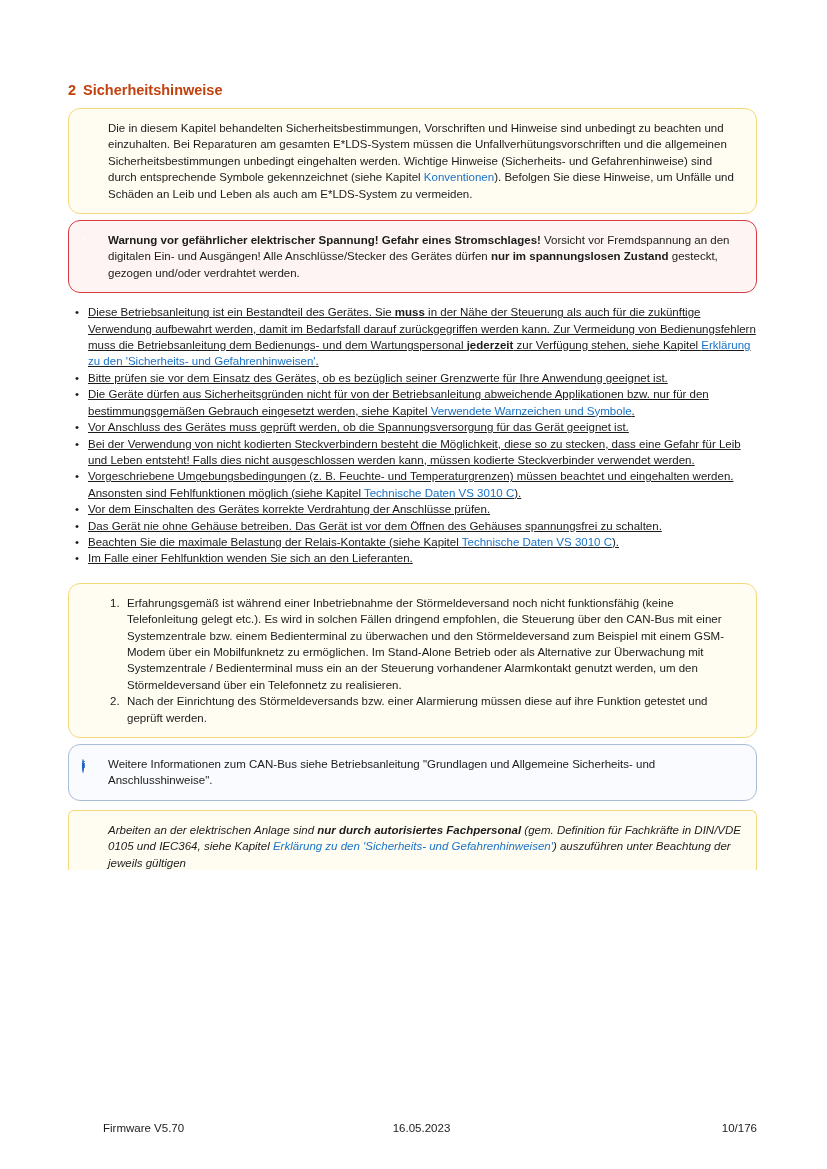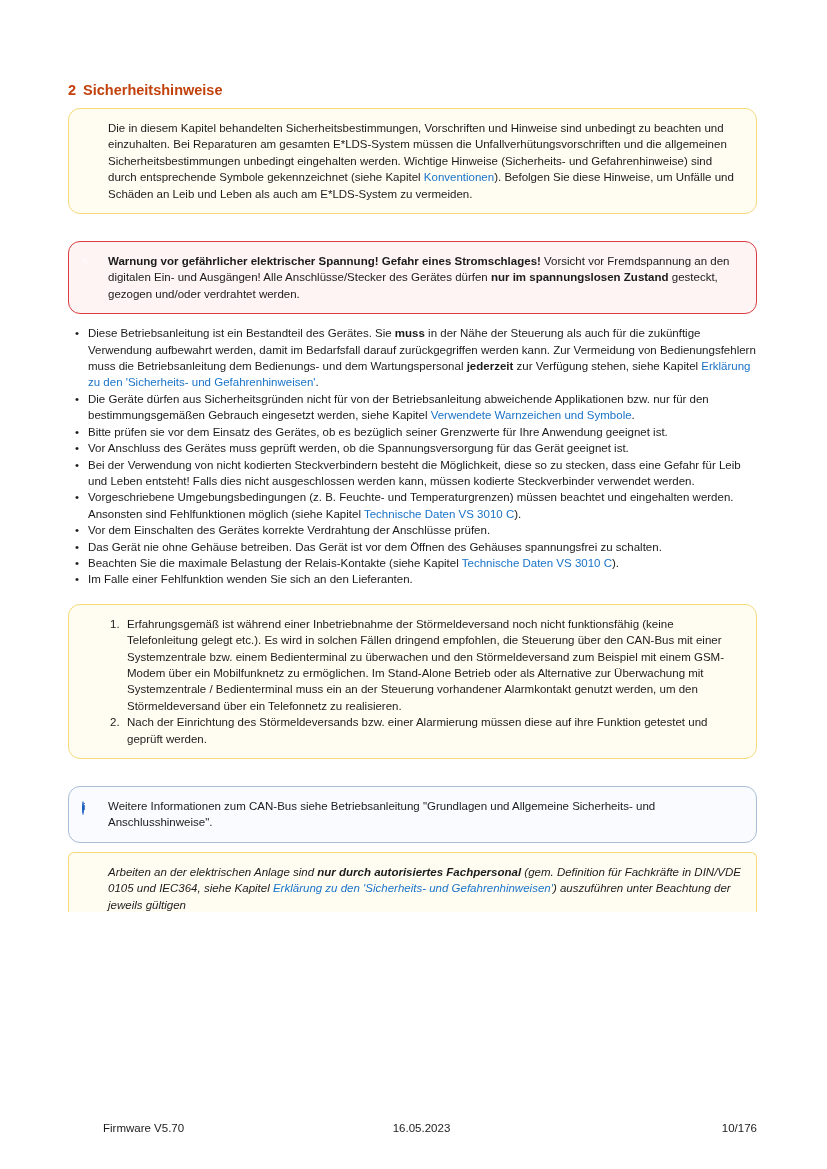--- a/index.html
+++ b/index.html
@@ -21,21 +21,21 @@
   .notice{
     border:1px solid;border-radius:12px;padding:11px 13px;
     display:flex;gap:10px;align-items:flex-start;
     font-size:11.5px;line-height:16.4px;
   }
   .notice.warn{border-color:var(--warn_border,#f4d97a);background:var(--warn_bg,#fffdf2);}
   .notice.danger{border-color:var(--danger_border,#da3b40);background:var(--danger_bg,#fdf4f3);}
   .notice.info{border-color:var(--info_border,#a9bdd6);background:var(--info_bg,#f9fbfe);}
   .notice .txt{flex:1;}
 
-  .mt1{margin-top:9px;}  .mt2{margin-top:27px;} .mt3{margin-top:16px;}
+  .mt1{margin-top:9px;}  .mt2{margin-top:6px;} .mt3{margin-top:16px;}
 
   
   .icon{flex:0 0 16px;position:relative;margin-top:2px;}
   .tri{
     width:14px;height:12px;background:var(--icon_warn,#5c5120);
     clip-path:polygon(50% 0,100% 100%,0 100%);position:relative;
   }
   .tri span{
     position:absolute;left:0;right:0;top:2px;text-align:center;
     color:var(--warn_bg,#fffdf2);font-size:8.5px;font-weight:bold;line-height:10px;
@@ -51,21 +51,21 @@
   .circle-i{
     width:11px;height:11px;border:1.6px solid var(--icon_info,#1a5fc0);border-radius:50%;
     position:relative;
   }
   .circle-i span{
     position:absolute;left:0;right:0;top:0;text-align:center;
     color:var(--icon_info,#1a5fc0);font-size:8.5px;font-weight:bold;line-height:11px;
   }
 
   
-  ul.bullets{list-style:none;margin:11px 0 0 0;padding:0 0 0 7px;}
+  ul.bullets{list-style:none;margin:11px 0 0 0;padding:0 0 0 7px;text-decoration:underline;}
   ul.bullets li{position:relative;padding-left:13px;}
   ul.bullets li::before{content:"\2022";position:absolute;left:0;top:0;}
 
   
   ol.num{list-style:none;margin:0;padding:0;counter-reset:n;}
   ol.num li{counter-increment:n;position:relative;padding-left:19px;}
   ol.num li::before{content:counter(n) ".";position:absolute;left:2px;top:0;}
 
   .b{font-weight:bold;}
   a.lnk{color:var(--link,#1a73c8);text-decoration:none;cursor:pointer;}
@@ -97,22 +97,22 @@
     <div class="txt"><span>Die in diesem Kapitel behandelten Sicherheitsbestimmungen, Vorschriften und Hinweise sind unbedingt zu beachten und einzuhalten. Bei Reparaturen am gesamten E*LDS-System müssen die Unfallverhütungsvorschriften und die allgemeinen Sicherheitsbestimmungen unbedingt eingehalten werden. Wichtige Hinweise (Sicherheits- und Gefahrenhinweise) sind durch entsprechende Symbole gekennzeichnet (siehe Kapitel </span><a class="lnk" href="#">Konventionen</a><span>). Befolgen Sie diese Hinweise, um Unfälle und Schäden an Leib und Leben als auch am E*LDS-System zu vermeiden.</span></div>
   </div>
 
   <div class="notice danger mt2">
     <span class="icon"><span class="diamond"><span>!</span></span></span>
     <div class="txt"><span class="b">Warnung vor gefährlicher elektrischer Spannung! Gefahr eines Stromschlages!</span><span> Vorsicht vor Fremdspannung an den digitalen Ein- und Ausgängen! Alle Anschlüsse/Stecker des Gerätes dürfen </span><span class="b">nur im spannungslosen Zustand</span><span> gesteckt, gezogen und/oder verdrahtet werden.</span></div>
   </div>
 
   <ul class="bullets body-text">
       <li><span>Diese Betriebsanleitung ist ein Bestandteil des Gerätes. Sie </span><span class="b">muss</span><span> in der Nähe der Steuerung als auch für die zukünftige Verwendung aufbewahrt werden, damit im Bedarfsfall darauf zurückgegriffen werden kann. Zur Vermeidung von Bedienungsfehlern muss die Betriebsanleitung dem Bedienungs- und dem Wartungspersonal </span><span class="b">jederzeit</span><span> zur Verfügung stehen, siehe Kapitel </span><a class="lnk" href="#">Erklärung zu den 'Sicherheits- und Gefahrenhinweisen'</a><span>.</span></li>
+      <li><span>Bitte prüfen sie vor dem Einsatz des Gerätes, ob es bezüglich seiner Grenzwerte für Ihre Anwendung geeignet ist.</span></li>
       <li><span>Die Geräte dürfen aus Sicherheitsgründen nicht für von der Betriebsanleitung abweichende Applikationen bzw. nur für den bestimmungsgemäßen Gebrauch eingesetzt werden, siehe Kapitel </span><a class="lnk" href="#">Verwendete Warnzeichen und Symbole</a><span>.</span></li>
-      <li><span>Bitte prüfen sie vor dem Einsatz des Gerätes, ob es bezüglich seiner Grenzwerte für Ihre Anwendung geeignet ist.</span></li>
       <li><span>Vor Anschluss des Gerätes muss geprüft werden, ob die Spannungsversorgung für das Gerät geeignet ist.</span></li>
       <li><span>Bei der Verwendung von nicht kodierten Steckverbindern besteht die Möglichkeit, diese so zu stecken, dass eine Gefahr für Leib und Leben entsteht! Falls dies nicht ausgeschlossen werden kann, müssen kodierte Steckverbinder verwendet werden.</span></li>
       <li><span>Vorgeschriebene Umgebungsbedingungen (z. B. Feuchte- und Temperaturgrenzen) müssen beachtet und eingehalten werden. Ansonsten sind Fehlfunktionen möglich (siehe Kapitel </span><a class="lnk" href="#">Technische Daten VS 3010 C</a><span>).</span></li>
       <li><span>Vor dem Einschalten des Gerätes korrekte Verdrahtung der Anschlüsse prüfen.</span></li>
       <li><span>Das Gerät nie ohne Gehäuse betreiben. Das Gerät ist vor dem Öffnen des Gehäuses spannungsfrei zu schalten.</span></li>
       <li><span>Beachten Sie die maximale Belastung der Relais-Kontakte (siehe Kapitel </span><a class="lnk" href="#">Technische Daten VS 3010 C</a><span>).</span></li>
       <li><span>Im Falle einer Fehlfunktion wenden Sie sich an den Lieferanten.</span></li>
     </ul>
 
   <div class="notice warn mt3">

